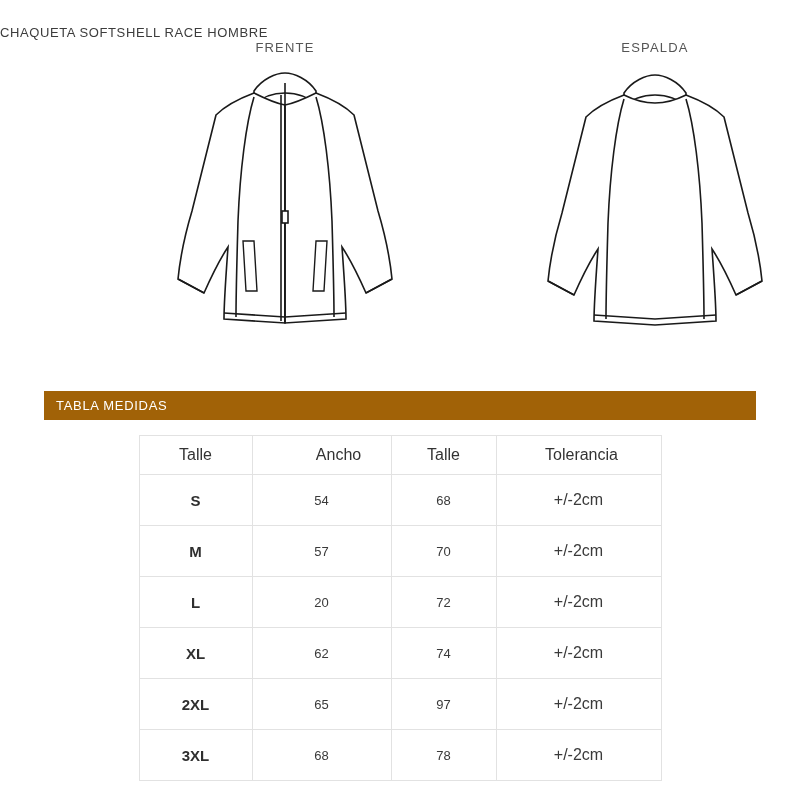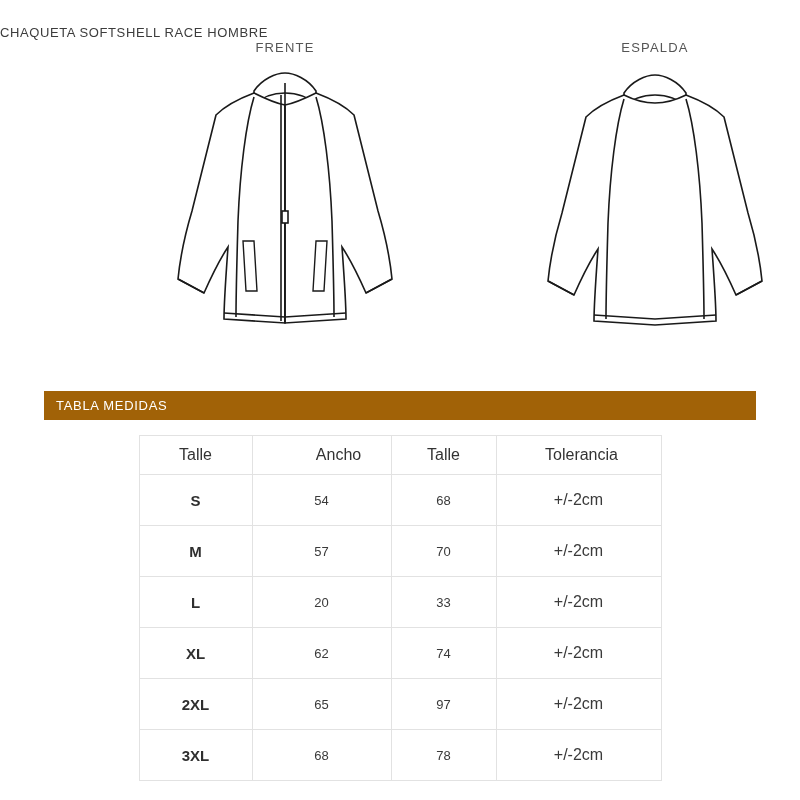--- a/index.html
+++ b/index.html
@@ -219,21 +219,21 @@
         </tr>
         <tr>
           <td class="col-talle">M</td>
           <td class="col-ancho">57</td>
           <td class="col-alto">70</td>
           <td class="col-tol">+/-2cm</td>
         </tr>
         <tr>
           <td class="col-talle">L</td>
           <td class="col-ancho">20</td>
-          <td class="col-alto">33</td>
+          <td class="col-alto">72</td>
           <td class="col-tol">+/-2cm</td>
         </tr>
         <tr>
           <td class="col-talle">XL</td>
           <td class="col-ancho">62</td>
           <td class="col-alto">74</td>
           <td class="col-tol">+/-2cm</td>
         </tr>
         <tr>
           <td class="col-talle">2XL</td>

